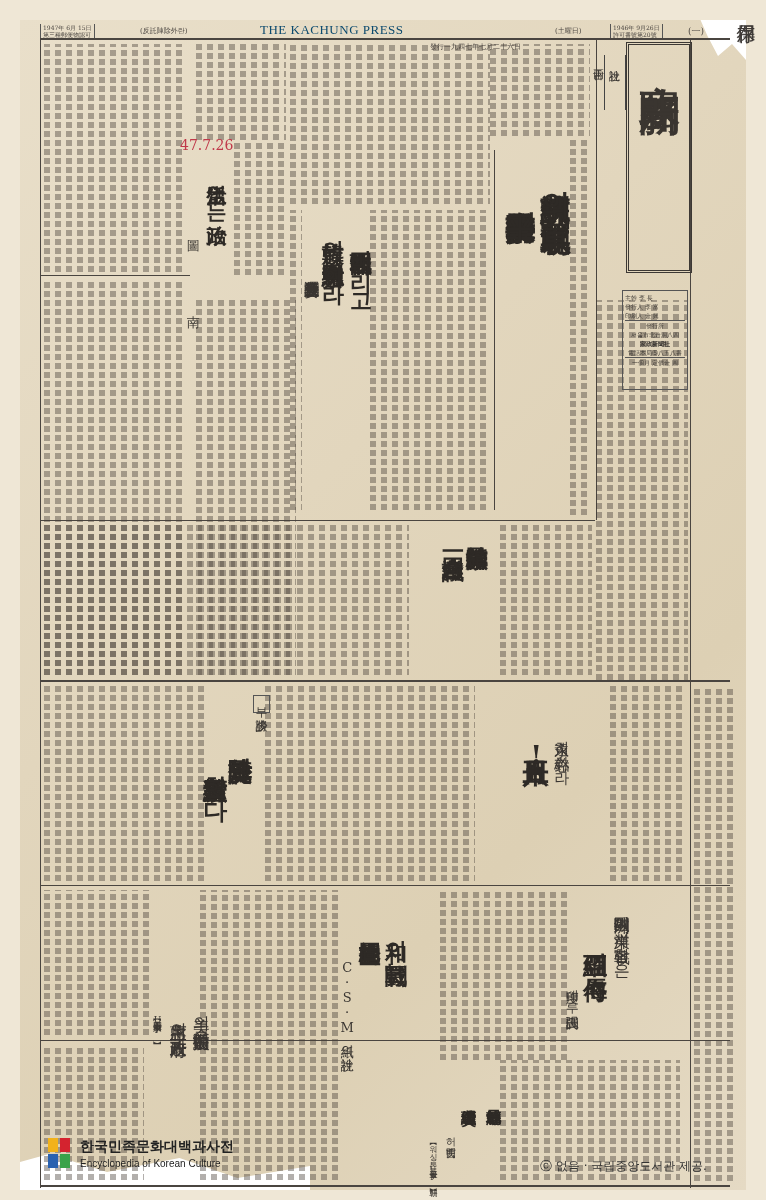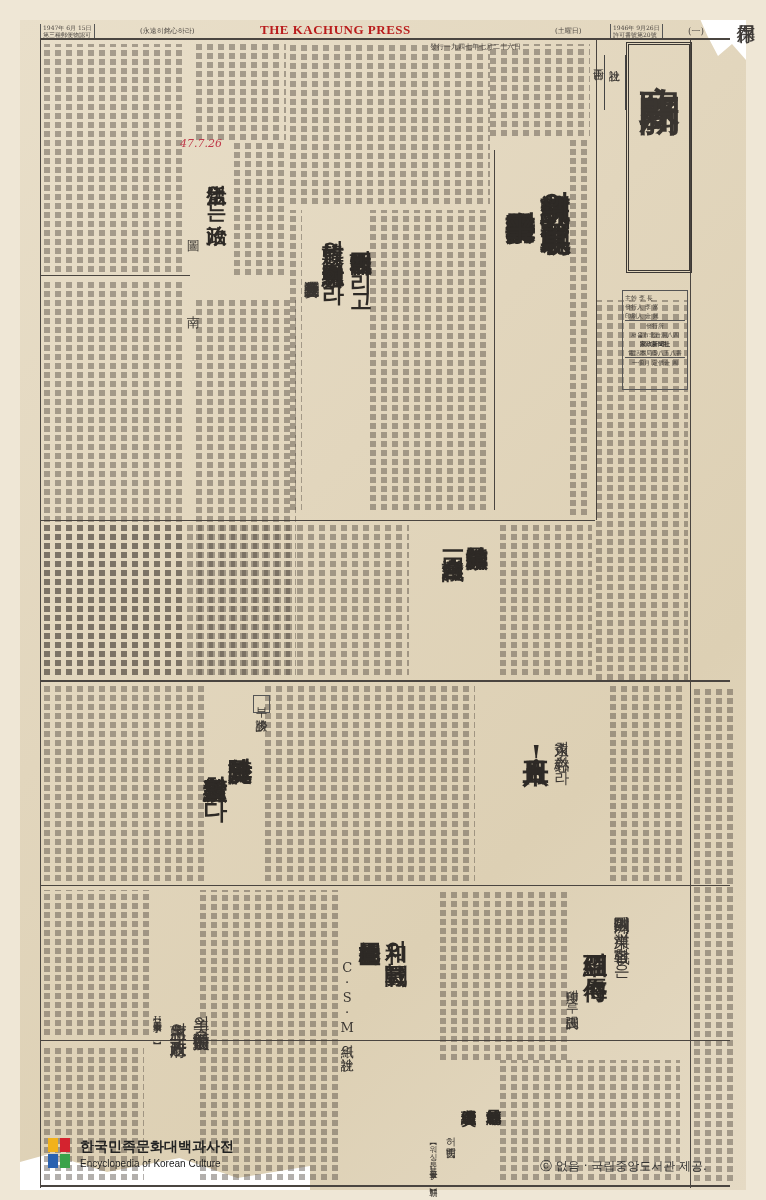--- a/index.html
+++ b/index.html
@@ -7,59 +7,59 @@
        font-family:"DejaVu Serif",serif;color:#3a3632;}
   .page{position:absolute;left:20px;top:20px;width:726px;height:1170px;
         background:linear-gradient(135deg,#e9dfca 0%,#e2d6bd 40%,#ddd0b4 70%,#e5dac4 100%);}
   .tear-tr{position:absolute;right:0;top:0;width:70px;height:40px;background:#fff;
            clip-path:polygon(35% 0,100% 0,100% 100%,80% 60%,60% 90%,45% 40%);}
   .tear-bl{position:absolute;left:0;bottom:0;width:290px;height:40px;background:#fff;
            clip-path:polygon(0 100%,0 30%,10% 10%,30% 55%,55% 20%,75% 70%,100% 40%,100% 100%);}
   .masthead{position:absolute;left:40px;top:24px;width:680px;height:14px;font-size:8px;color:#4a4540;}
   .masthead .left1{position:absolute;left:0;top:0;border-left:1px solid #555;border-right:1px solid #555;padding:0 2px;line-height:7px;font-size:6px;}
   .masthead .issue{position:absolute;left:100px;top:2px;font-size:7px;}
-  .masthead .press{position:absolute;left:220px;top:-2px;font-size:13px;letter-spacing:.5px;font-family:"Liberation Serif",serif;color:#b91c1c;font-weight:bold;}
+  .masthead .press{position:absolute;left:220px;top:-2px;font-size:13px;letter-spacing:.5px;font-family:"Liberation Serif",serif;color:#0c4a6e;}
   .masthead .pub{position:absolute;left:390px;top:18px;font-size:7px;}
   .masthead .day{position:absolute;left:515px;top:2px;font-size:7px;}
   .masthead .permit{position:absolute;left:570px;top:0;border-left:1px solid #555;border-right:1px solid #555;padding:0 2px;line-height:7px;font-size:6px;}
   .masthead .pg{position:absolute;left:648px;top:1px;font-size:9px;}
   .hr{position:absolute;background:#4a4540;}
   .vtext{writing-mode:vertical-rl;text-orientation:upright;position:absolute;line-height:1.05;}
   .ttl{font-weight:bold;color:#2e2a26;}
   .body-lines{position:absolute;
      background-image:repeating-linear-gradient(90deg,rgba(70,62,55,.55) 0 6px,transparent 6px 11px);
      -webkit-mask:repeating-linear-gradient(0deg,#000 0 6px,transparent 6px 9px);
      mask:repeating-linear-gradient(0deg,#000 0 6px,transparent 6px 9px);opacity:.75;}
   .logo-box{position:absolute;left:626px;top:42px;width:60px;height:225px;border:3px double #3c3834;}
   .logo-box .vtext{left:10px;top:8px;font-size:40px;letter-spacing:4px;font-weight:bold;color:#3a3530;}
   .hozon{position:absolute;left:736px;top:10px;font-size:19px;color:#3e3a37;}
   .editorial-tag{position:absolute;left:604px;top:55px;width:20px;height:55px;border-left:1px solid #444;border-right:1px solid #444;}
   .editorial-tag .vtext{left:3px;top:6px;font-size:11px;}
   .ryang{position:absolute;left:592px;top:60px;font-size:11px;}
-  .stamp{position:absolute;left:180px;top:137px;color:#c0394a;font-size:11px;font-style:italic;}
+  .stamp{position:absolute;left:180px;top:137px;color:#c0394a;font-size:14px;}
   .credit{position:absolute;left:42px;top:1136px;height:40px;width:240px;}
   .credit .logo{position:absolute;left:6px;top:2px;width:24px;height:32px;}
   .credit .ko{position:absolute;left:38px;top:2px;font-size:14px;font-weight:bold;color:#222;font-family:"DejaVu Sans",sans-serif;}
   .credit .en{position:absolute;left:38px;top:22px;font-size:10px;color:#222;font-family:"Liberation Sans",sans-serif;}
   .provided{position:absolute;left:540px;top:1158px;font-size:12px;color:#333;font-family:"DejaVu Sans",sans-serif;}
 </style>
 </head>
 <body>
 
 <div class="page">
   <div class="tear-tr"></div>
   <div class="tear-bl"></div>
 </div>
 
 <div class="masthead">
   <div class="left1">
     <div>1947年 6月 15日</div>
     <div>第三種郵便物認可</div>
   </div>
-  <span class="issue">(永遠히銘心하라)</span>
+  <span class="issue">(反託陣除外란)</span>
   <span class="press">THE KACHUNG PRESS</span>
   <span class="pub">發行一九四七年七月二十六日</span>
   <span class="day">(土曜日)</span>
   <div class="permit">
     <div>1946年 9月26日</div>
     <div>許可番號第20號</div>
   </div>
   <span class="pg">(一)</span>
 </div>
 

